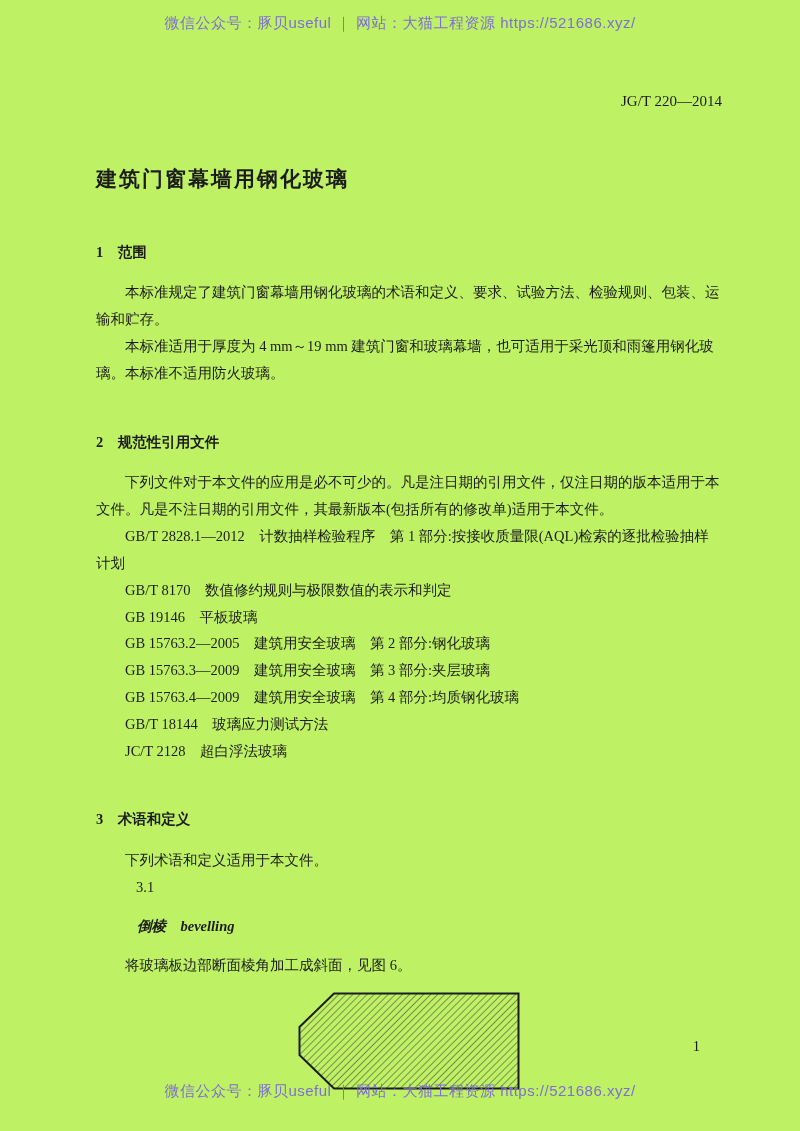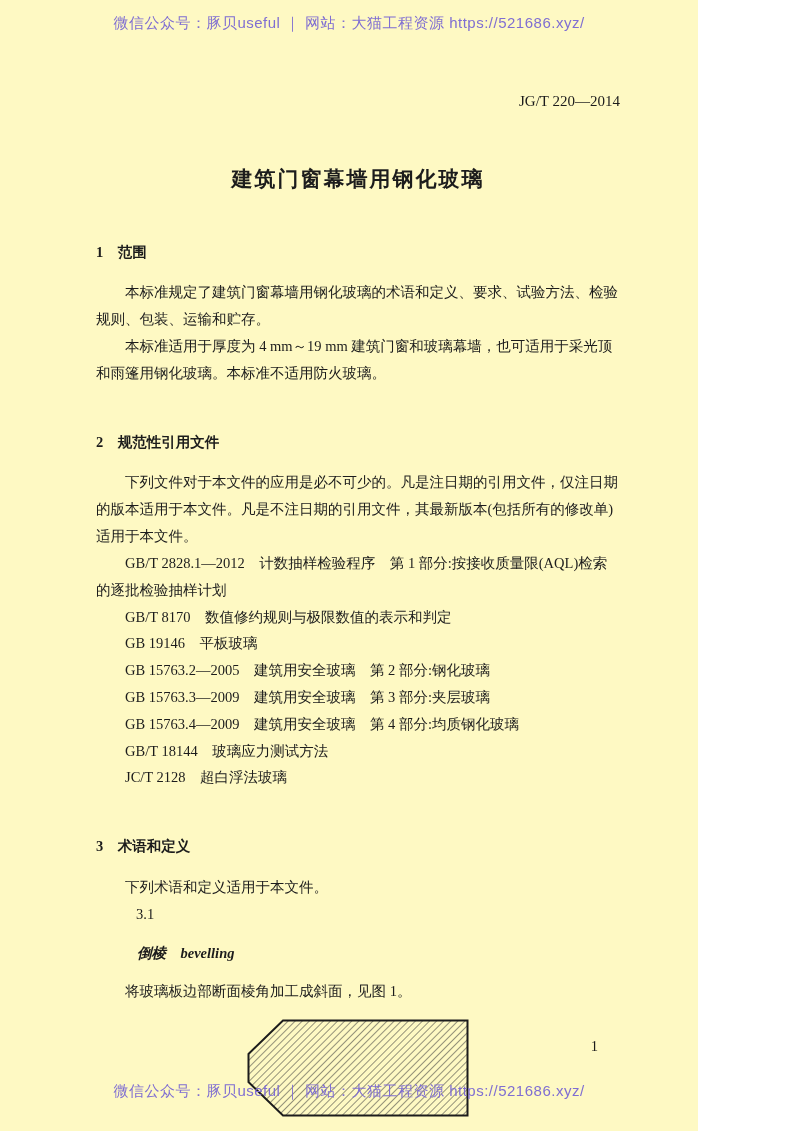--- a/index.html
+++ b/index.html
@@ -2,23 +2,23 @@
 <html><head>
 <meta charset="utf-8">
 <style>
   html, body {
     margin: 0;
     padding: 0;
     background: #ffffff;
   }
   .page {
     position: relative;
-    width: 698px;
+    width: 800px;
     height: 1131px;
-    background: #fef9c3;
+    background: #bef264;
     overflow: hidden;
     font-family: "Liberation Serif", "DejaVu Serif", serif;
     color: #1c1c1c;
   }
   .watermark {
     position: absolute;
     left: 0;
     width: 100%;
     text-align: center;
     font-family: "Liberation Sans", "DejaVu Sans", sans-serif;
@@ -36,21 +36,20 @@
     right: 78px;
     font-size: 14.5px;
     line-height: 1.85;
   }
   .std-code {
     text-align: right;
     font-size: 15px;
     font-family: "Liberation Serif", serif;
   }
   .doc-title {
-    text-align: center;
     font-size: 21px;
     font-weight: bold;
     letter-spacing: 2px;
     margin-top: 44px;
   }
   .sec-heading {
     font-weight: bold;
     margin-top: 42px;
     margin-bottom: 14px;
   }
@@ -118,21 +117,21 @@
       <p>GB 15763.4—2009　建筑用安全玻璃　第 4 部分:均质钢化玻璃</p>
       <p>GB/T 18144　玻璃应力测试方法</p>
       <p>JC/T 2128　超白浮法玻璃</p>
     </div>
 
     <div class="sec-heading">3　术语和定义</div>
     <p class="body-para">下列术语和定义适用于本文件。</p>
 
     <p class="body-para clause-no" style="text-indent:0;margin-left:40px;">3.1</p>
     <p class="term-line">倒棱　bevelling</p>
-    <p class="body-para">将玻璃板边部断面棱角加工成斜面，见图 1。</p>
+    <p class="body-para">将玻璃板边部断面棱角加工成斜面，见图 6。</p>
 
     <div class="figure-wrap">
       <svg width="222" height="98" viewBox="0 0 222 98">
         <defs>
           <pattern id="hatch" patternUnits="userSpaceOnUse" width="5" height="5" patternTransform="rotate(45)">
             <line x1="0" y1="0" x2="0" y2="5" stroke="#3a3a3a" stroke-width="1.1"></line>
           </pattern>
         </defs>
         <polygon points="36,1.5 220.5,1.5 220.5,96.5 36,96.5 1.5,63 1.5,35" fill="url(#hatch)" stroke="#1c1c1c" stroke-width="2"></polygon>
       </svg>

